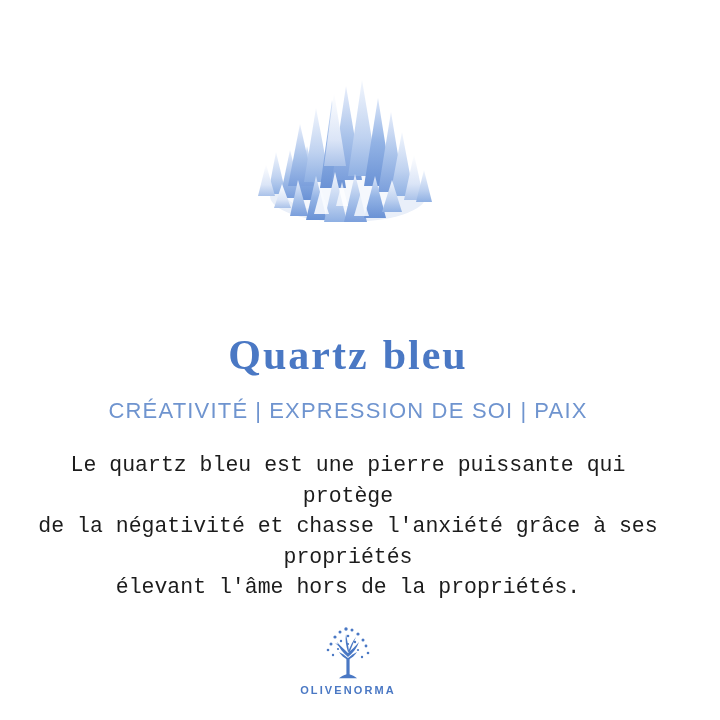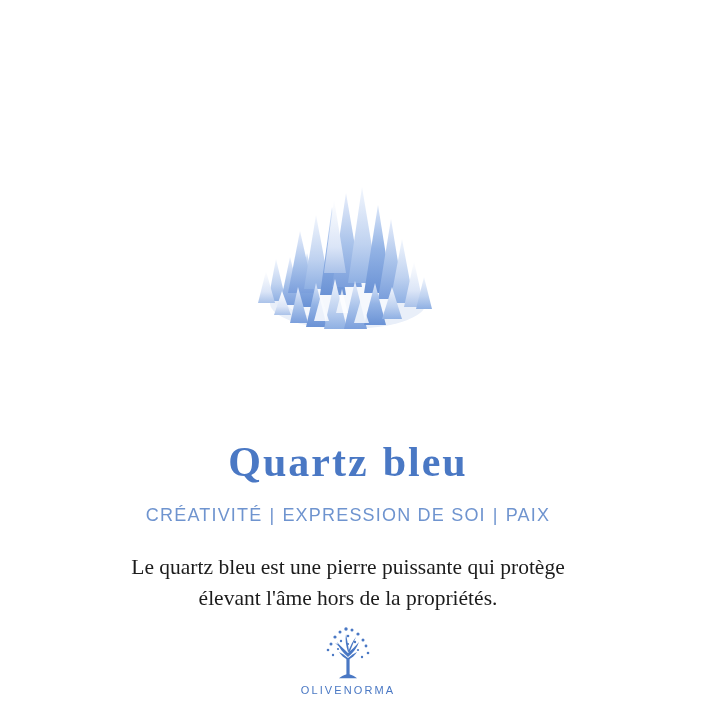--- a/index.html
+++ b/index.html
@@ -15,21 +15,20 @@
     color: #222222;
   }
   .card {
     position: relative;
     width: 696px;
     height: 720px;
     background: #ffffff;
     display: flex;
     flex-direction: column;
     align-items: center;
-    justify-content: center;
   }
 
   
   .crystal-area {
     position: relative;
     width: 720px;
     height: 260px;
     margin-top: 22px;
   }
   .crystal-wrap {
@@ -56,37 +55,37 @@
     color: #4a78c4;
     text-align: center;
     line-height: 1;
   }
   .title .sp { display: inline-block; width: 14px; }
 
   
   .subtitle {
     margin-top: 22px;
     font-family: "Liberation Sans", sans-serif;
-    font-size: 18px;
+    font-size: 22px;
     letter-spacing: 1.2px;
     color: #6f94cf;
     text-align: center;
     white-space: nowrap;
   }
   .subtitle .sep {
     color: #6f94cf;
     padding: 0 7px;
   }
 
   
   .description {
     margin-top: 26px;
     width: 640px;
     text-align: center;
-    font-family: Liberation Serif, serif;
+    font-family: Liberation Mono, monospace;
     font-size: 21.5px;
     line-height: 1.42;
     color: #1c1c1c;
   }
   .description .line { display: block; }
 
   
   .logo-area {
     position: absolute;
     left: 0;
@@ -96,20 +95,21 @@
     flex-direction: column;
     align-items: center;
   }
   .logo-tree { display: block; width: 62px; height: 58px; }
   .logo-text {
     margin-top: 2px;
     font-family: "Liberation Sans", sans-serif;
     font-size: 11px;
     letter-spacing: 2.1px;
     color: #4a78c4;
+    font-weight: bold;
   }
 </style>
 </head>
 <body>
 
 <div class="card">
 
   <div class="crystal-area">
     <div class="crystal-wrap">
       <svg class="crystal-svg" viewBox="0 0 240 190">
@@ -176,20 +176,21 @@
   <div class="title">
     <span>Quartz</span><span class="sp"></span><span>bleu</span>
   </div>
 
   <div class="subtitle">
     <span>CRÉATIVITÉ</span><span class="sep">|</span><span>EXPRESSION DE SOI</span><span class="sep">|</span><span>PAIX</span>
   </div>
 
   <div class="description">
     <span class="line">Le quartz bleu est une pierre puissante qui protège</span>
+    <span class="line">de la négativité et chasse l'anxiété grâce à ses propriétés</span>
     <span class="line">élevant l'âme hors de la propriétés.</span>
   </div>
 
   <div class="logo-area">
     <svg class="logo-tree" viewBox="0 0 62 58">
       <g fill="#4a78c4">
 
         <path d="M29.4 34 h3.2 v18 h-3.2 z"></path>
         <path d="M31 50 c-4 1 -7 2.4 -9 4.2 h18 c-2 -1.8 -5 -3.2 -9 -4.2 z"></path>
 

